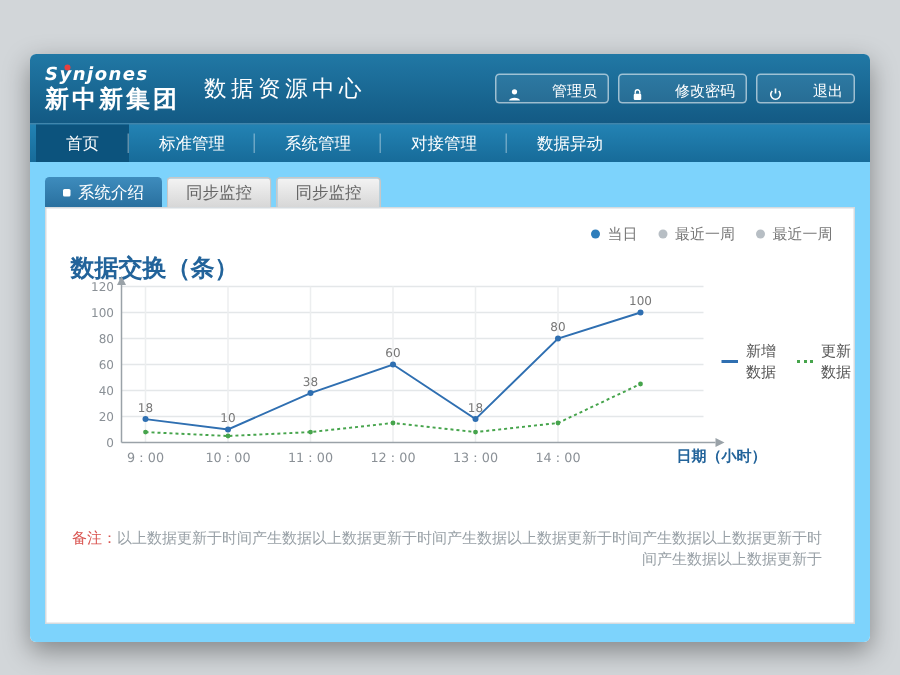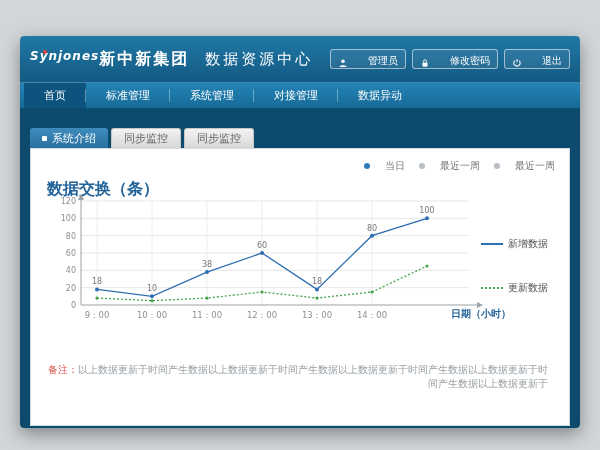--- a/index.html
+++ b/index.html
@@ -11,21 +11,21 @@
   .window{
     position:absolute;left:20px;top:36px;width:560px;height:392px;
     background:#fff;border-radius:4px;overflow:hidden;
     box-shadow:0 6px 18px rgba(0,0,0,.38);
   }
   
   .header{
     height:46px;background:linear-gradient(180deg,#2178a5 0%,#135a84 100%);
     display:flex;align-items:center;padding:0 10px;box-sizing:border-box;
   }
-  .logo{position:relative;display:flex;flex-direction:row;line-height:1.15;margin-right:16px}
+  .logo{position:relative;display:flex;flex-direction:column;line-height:1.15;margin-right:16px}
   .logo-title{color:#fff;font-size:12px;font-weight:bold;font-style:italic;letter-spacing:1px}
   .logo-dot{position:absolute;top:0;left:13px;width:4px;height:4px;border-radius:50%;background:#e84040}
   .logo-sub{color:#fff;font-size:16px;font-weight:bold;letter-spacing:2px}
   .app-title{color:#fff;font-size:15px;letter-spacing:3px}
   .header-actions{margin-left:auto;display:flex;gap:6px}
   .hbtn{
     display:flex;align-items:flex-end;gap:20px;height:18px;padding:0 7px;
     border:1px solid rgba(255,255,255,.55);border-radius:3px;color:#fff;
     font-size:10px;background:rgba(255,255,255,.07);cursor:pointer;white-space:nowrap;font-family:Liberation Mono, monospace;
   }
@@ -33,37 +33,37 @@
   
   .nav{
     height:26px;background:linear-gradient(180deg,#2383b4,#176b99);
     display:flex;align-items:stretch;padding-left:4px;border-top:1px solid rgba(255,255,255,.18);
     box-sizing:border-box;
   }
   .nav-item{display:flex;align-items:center;padding:0 20px;color:#fff;font-size:11px;font-weight:normal;position:relative;cursor:pointer}
   .nav-item:not(:last-child)::after{content:"";position:absolute;right:0;top:6px;bottom:6px;width:1px;background:rgba(255,255,255,.35)}
   .nav-item.active{background:#0c537d}
   
-  .content{height:319px;background:#0c4a6e;padding-top:20px;box-sizing:content-box}
+  .content{height:319px;background:#7dd3fc;padding-top:10px;box-sizing:content-box}
   .tabs{display:flex;gap:3px;margin:0 10px;height:20px}
   .tab{display:flex;align-items:center;gap:5px;padding:0 12px;font-size:11px;border-radius:3px 3px 0 0;cursor:pointer;box-sizing:border-box}
   .tab.active{background:linear-gradient(180deg,#3e8cbd,#29709f);color:#fff}
   .tab.inactive{background:linear-gradient(180deg,#f3f3f3,#d7d7d7);color:#666;border:1px solid #c7c7c7;border-bottom:none}
   .tab-dot{width:5px;height:5px;background:#fff;border-radius:1px}
   .panel{
     position:relative;margin:0 10px;height:278px;background:#fff;
     border:1px solid #d6dbdf;box-sizing:border-box;
   }
   .filters{position:absolute;top:10px;right:14px;display:flex;gap:14px}
-  .filter{display:flex;align-items:center;gap:15px;font-size:10px;color:#777;cursor:pointer}
+  .filter{display:flex;align-items:center;gap:5px;font-size:10px;color:#777;cursor:pointer}
   .fdot{width:6px;height:6px;border-radius:50%}
   .ylabel{position:absolute;top:30px;left:16px;font-size:16px;color:#22639a;font-weight:bold}
   .chart{position:absolute;top:44px;left:8px}
   .xlabel{position:absolute;top:158px;right:58px;font-size:10px;color:#22639a;font-weight:bold}
-  .series-legend{position:absolute;top:88px;right:10px;display:flex;flex-direction:column;gap:30px;width:78px}
+  .series-legend{position:absolute;top:88px;right:10px;display:flex;flex-direction:row;gap:13px;width:78px}
   .sl-item{display:flex;align-items:center;gap:5px;font-size:10px;color:#555;cursor:pointer}
   .sl-line{width:22px;height:0}
   .note{position:absolute;top:214px;left:10px;right:21px;text-align:right;font-size:10px;color:#98a0a6;line-height:1.4}
   .note-prefix{color:#d9534f}
 </style>
 </head>
 <body>
 
 <div class="window">
 

